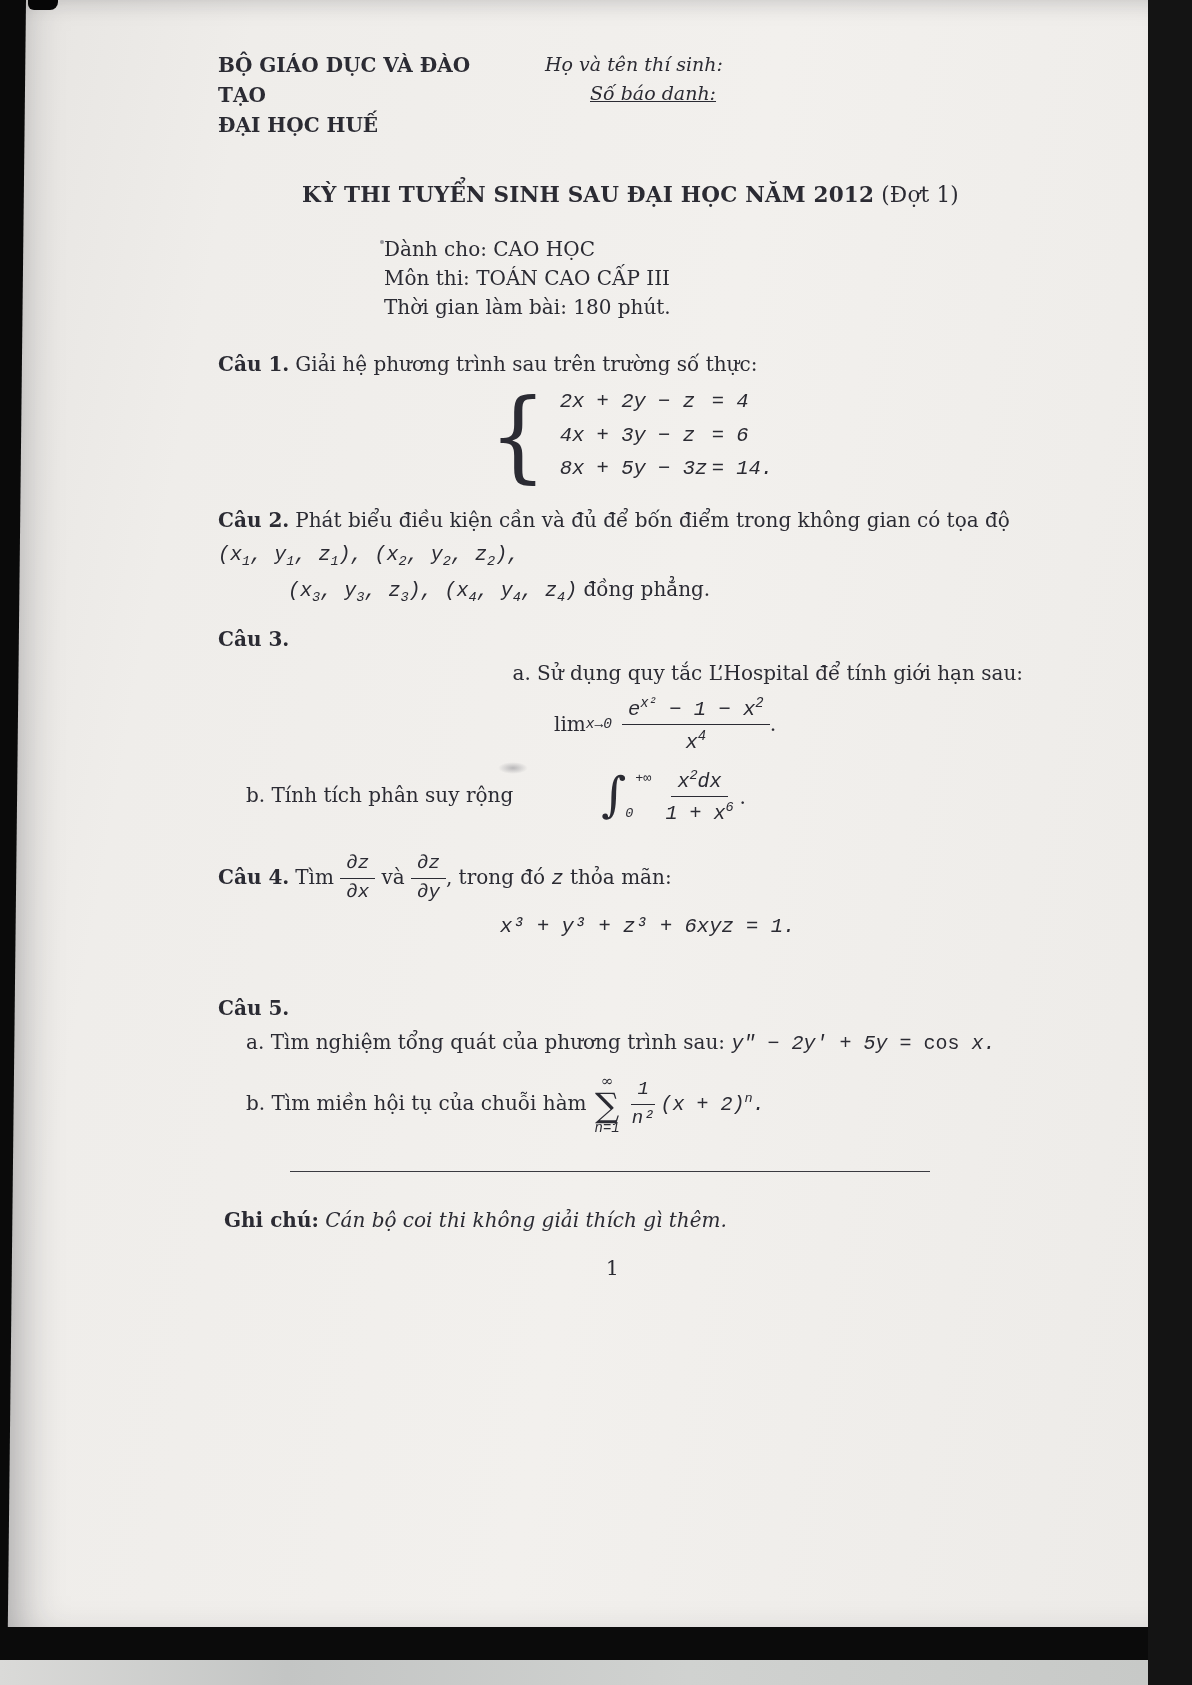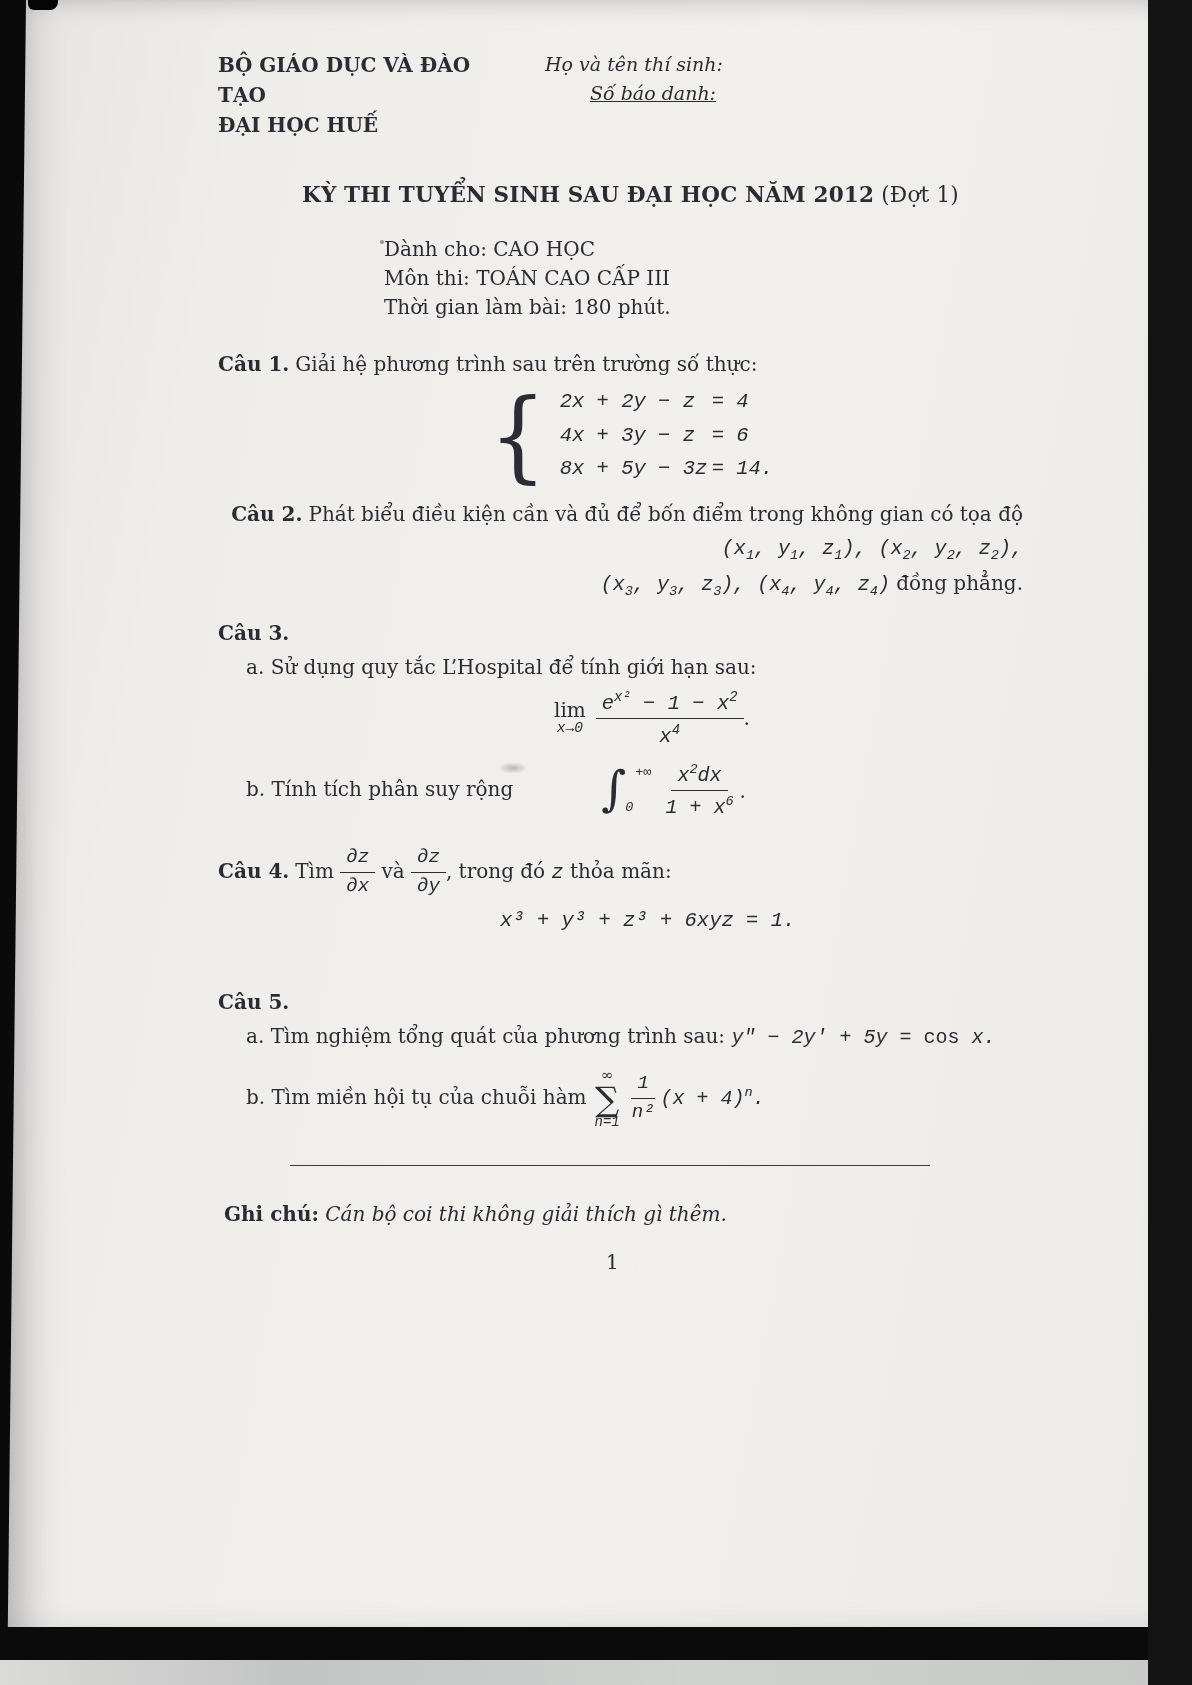--- a/index.html
+++ b/index.html
@@ -46,28 +46,28 @@
 
   .para-q1 { margin-top:28px; }
   .qlabel-inline { margin-right:6px; }
 
   .system { display:flex; align-items:center; margin:10px 0 0 268px; }
   .brace { font-size:100px; line-height:.9; margin-right:10px; transform:scaleX(.9);
     font-family:"DejaVu Serif","DejaVu Sans",serif; font-weight:400; }
   .eq-rows { display:flex; flex-direction:column; gap:5px; font-size:20.5px; }
   .eq-row { display:grid; grid-template-columns:152px auto; }
 
-  .para-q2 { margin-top:14px; line-height:1.62;text-align:right; }
+  .para-q2 { margin-top:20px; line-height:1.62; }
   .q2-line2 { display:inline-block; margin-left:70px; }
 
   .q-label-line { margin-top:16px; }
-  .q3a-line { margin-top:6px; margin-left:28px; }
+  .q3a-line { margin-top:6px; margin-left:28px;text-align:right; }
 
   .lim-formula { margin:8px 0 0 336px; display:flex; align-items:center; font-size:20.5px; }
-  .lim { display:inline-flex; flex-direction:column; align-items:center; margin-right:10px; line-height:1.05; }
+  .lim { display:inline-flex; align-items:center; margin-right:10px; line-height:1.05; }
   .lim-word { font-size:20px; }
   .lim-sub { font-size:14.5px; }
   .frac { display:inline-flex; flex-direction:column; align-items:center; vertical-align:middle;
     line-height:1.15; }
   .frac .num { padding:0 6px 3px; border-bottom:1.5px solid #2b2b33; }
   .frac .den { padding:3px 6px 0; }
 
   .q3b-line { margin-top:14px; margin-left:28px; }
   .int-formula { display:inline-flex; align-items:center; margin-left:88px; vertical-align:middle; }
   .int-sign { font-size:48px; line-height:1; font-family:"DejaVu Serif","DejaVu Sans",serif;
@@ -186,21 +186,21 @@
 
       <div class="q5a-line"><span>a.</span> <span>Tìm nghiệm tổng quát của phương trình sau:</span> <span class="math"><span>y″ − 2y′ + 5y = </span><span class="up">cos</span><span> x.</span></span></div>
 
       <div class="q5b-line"><span>b.</span> <span>Tìm miền hội tụ của chuỗi hàm</span><span class="sum">
             <span class="sum-top">∞</span>
             <span class="sum-sigma">∑</span>
             <span class="sum-bottom math">n=1</span>
           </span><span class="frac math">
             <span class="num">1</span>
             <span class="den">n²</span>
-          </span><span class="math"><span>(x + 4)</span><sup>n</sup><span>.</span></span></div>
+          </span><span class="math"><span>(x + 2)</span><sup>n</sup><span>.</span></span></div>
 
       <div class="rule"></div>
 
       <div class="note"><span class="b">Ghi chú:</span> <span class="i">Cán bộ coi thi không giải thích gì thêm.</span></div>
 
       <div class="pagenum">1</div>
 
     </div>
     <div class="smudge"></div>
     <div class="dot-artifact"></div>

